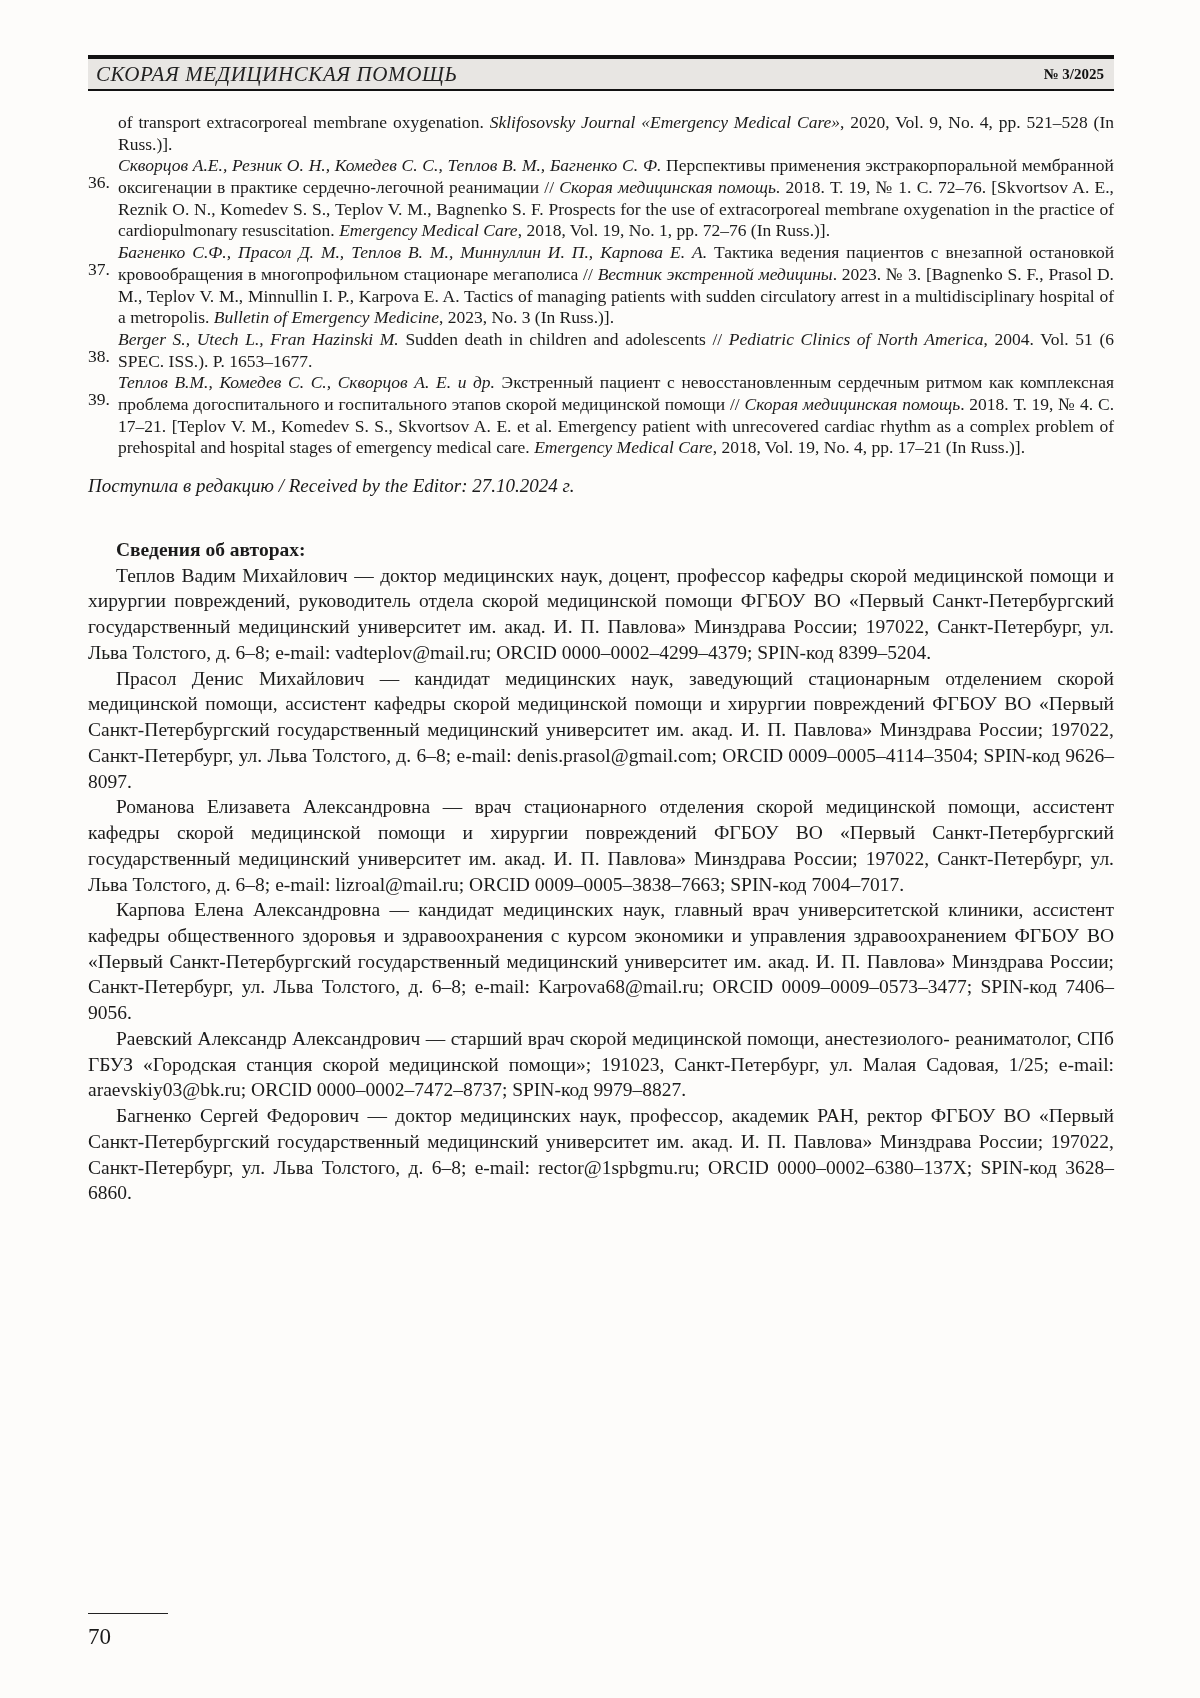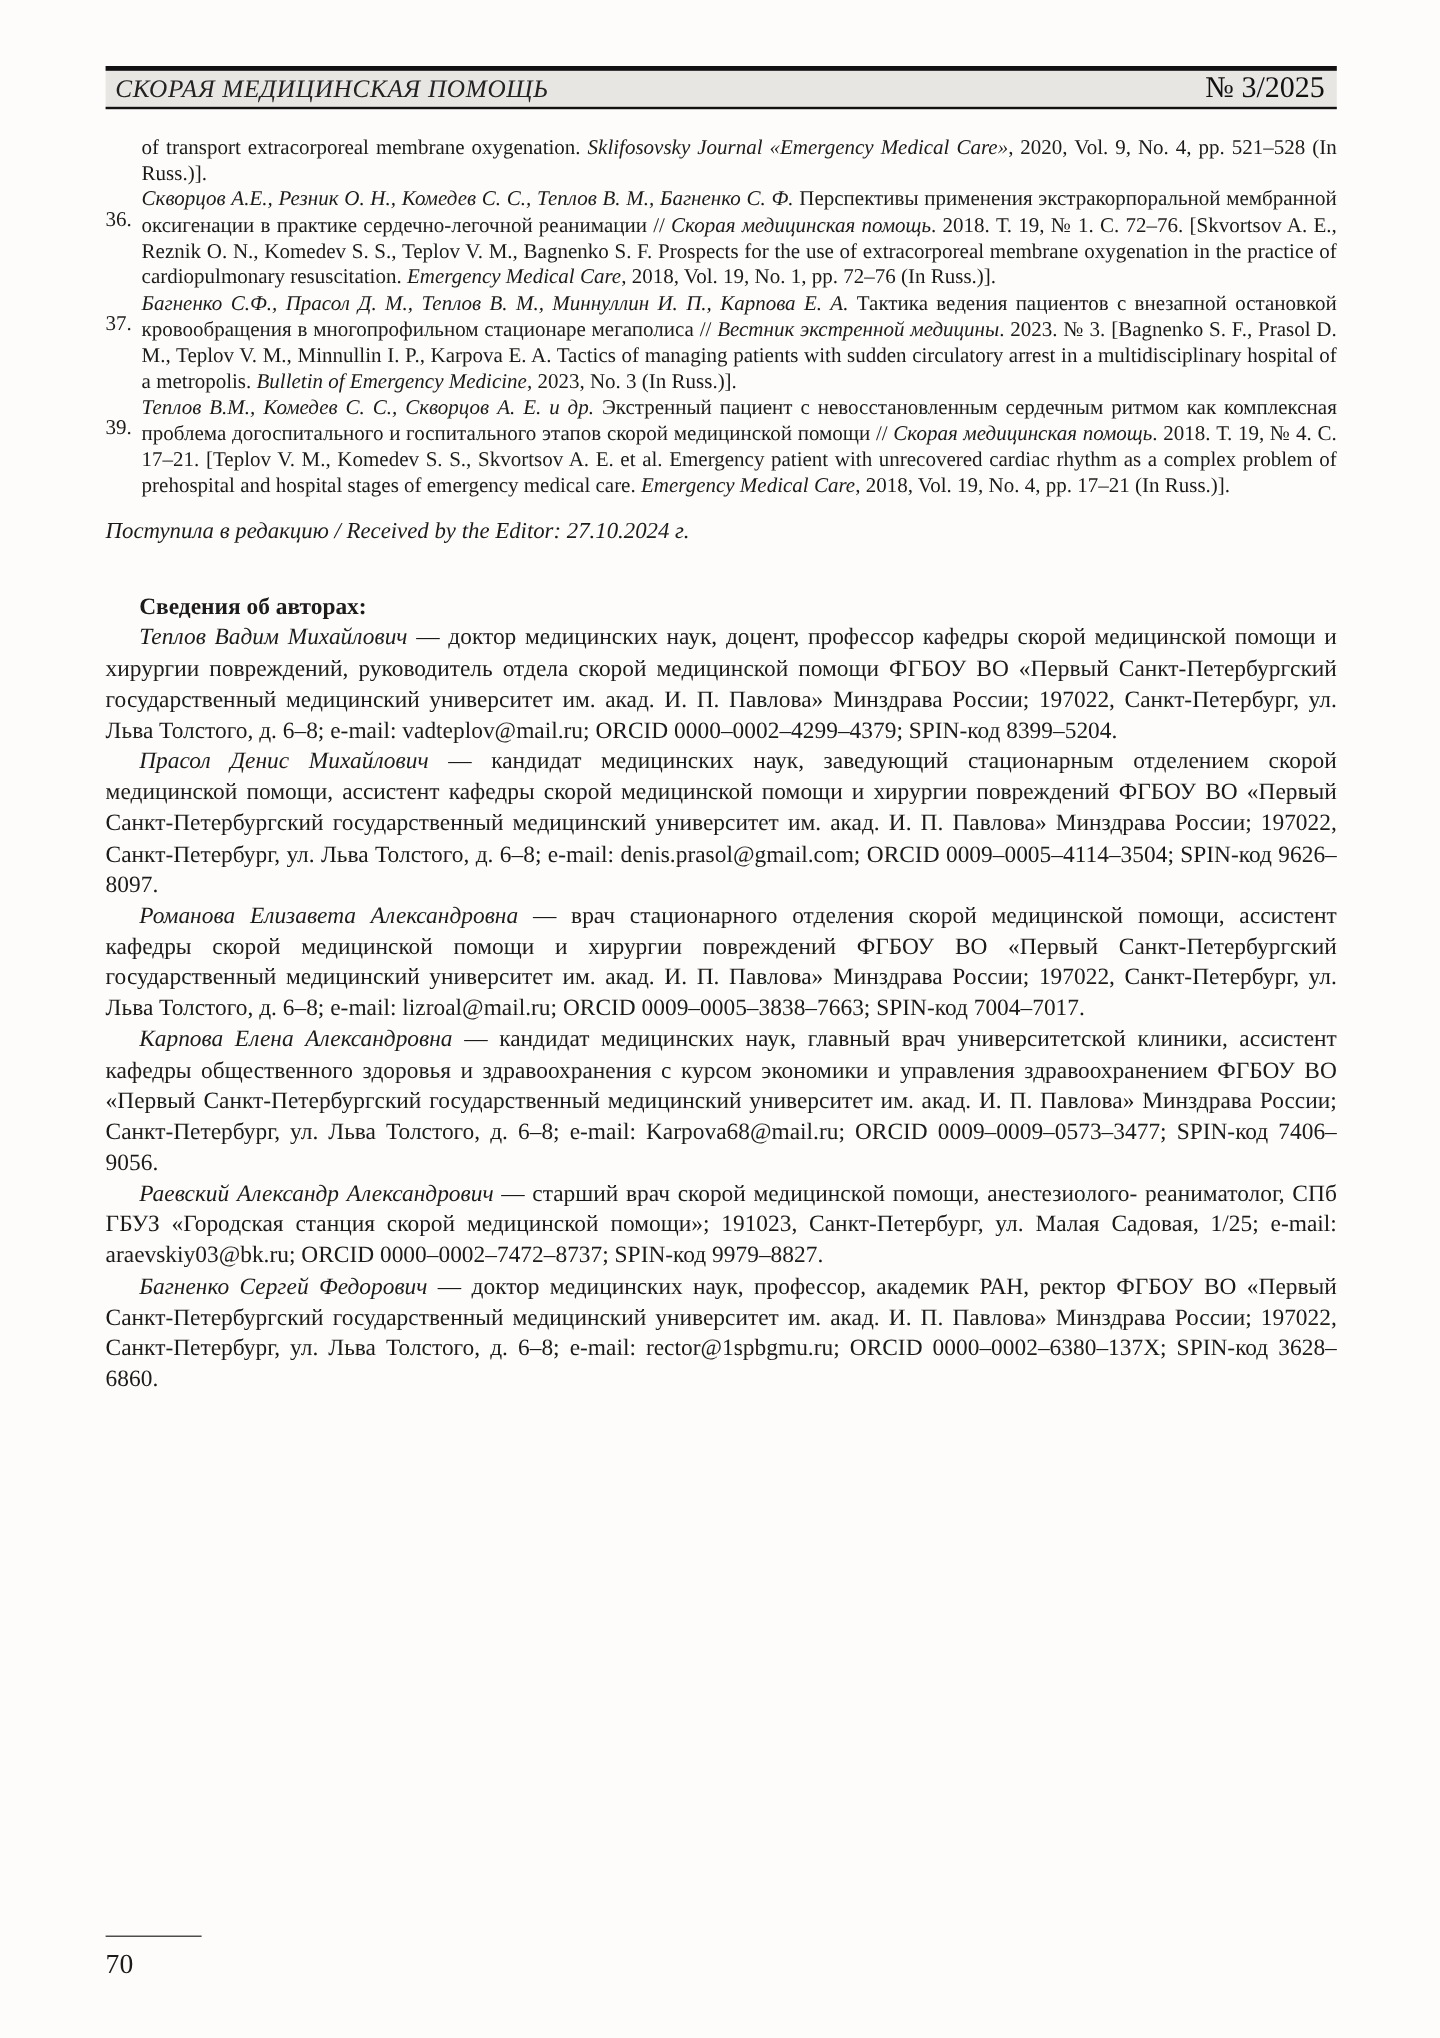--- a/index.html
+++ b/index.html
@@ -31,22 +31,22 @@
     padding: 0 10px 0 8px;
     box-sizing: border-box;
   }
   .journal-title {
     font-style: italic;
     font-size: 21px;
     letter-spacing: 0.6px;
     color: #222;
   }
   .issue {
-    font-weight: normal;
-    font-size: 25px;
+    font-weight: bold;
+    font-size: 15px;
     color: #111;
   }
   .content {
     position: absolute;
     left: 88px;
     right: 86px;
     top: 112px;
     text-align: justify;
   }
   .references {
@@ -82,21 +82,21 @@
   }
   .authors-heading {
     margin: 0;
     text-indent: 28px;
     font-weight: bold;
   }
   .author {
     margin: 0;
     text-indent: 28px;
   }
-  .author-name { font-style: italic; }
+  .author-name { }
   .footer {
     position: absolute;
     left: 88px;
     bottom: 48px;
   }
   .footer-rule {
     width: 80px;
     border-top: 1.5px solid #222;
     margin-bottom: 10px;
   }
@@ -123,20 +123,24 @@
           <p class="ref-item">
             <span class="ref-num">36.</span>
             <span class="ref-text"><span class="it">Скворцов А.Е., Резник О. Н., Комедев С. С., Теплов В. М., Багненко С. Ф. </span><span>Перспективы применения экстракорпоральной мембранной оксигенации в практике сердечно-легочной реанимации // </span><span class="it">Скорая медицинская помощь</span><span>. 2018. Т. 19, № 1. С. 72–76. [Skvortsov A. E., Reznik O. N., Komedev S. S., Teplov V. M., Bagnenko S. F. Prospects for the use of extracorporeal membrane oxygenation in the practice of cardiopulmonary resuscitation. </span><span class="it">Emergency Medical Care</span><span>, 2018, Vol. 19, No. 1, pp. 72–76 (In Russ.)].</span></span>
           </p>
 
           <p class="ref-item">
             <span class="ref-num">37.</span>
             <span class="ref-text"><span class="it">Багненко С.Ф., Прасол Д. М., Теплов В. М., Миннуллин И. П., Карпова Е. А. </span><span>Тактика ведения пациентов с внезапной остановкой кровообращения в многопрофильном стационаре мегаполиса // </span><span class="it">Вестник экстренной медицины</span><span>. 2023. № 3. [Bagnenko S. F., Prasol D. M., Teplov V. M., Minnullin I. P., Karpova E. A. Tactics of managing patients with sudden circulatory arrest in a multidisciplinary hospital of a metropolis. </span><span class="it">Bulletin of Emergency Medicine</span><span>, 2023, No. 3 (In Russ.)].</span></span>
           </p>
 
+          <p class="ref-item">
+            <span class="ref-num">38.</span>
+            <span class="ref-text"><span class="it">Berger S., Utech L., Fran Hazinski M. </span><span>Sudden death in children and adolescents // </span><span class="it">Pediatric Clinics of North America</span><span>, 2004. Vol. 51 (6 SPEC. ISS.). P. 1653–1677.</span></span>
+          </p>
 
           <p class="ref-item">
             <span class="ref-num">39.</span>
             <span class="ref-text"><span class="it">Теплов В.М., Комедев С. С., Скворцов А. Е. и др. </span><span>Экстренный пациент с невосстановленным сердечным ритмом как комплексная проблема догоспитального и госпитального этапов скорой медицинской помощи // </span><span class="it">Скорая медицинская помощь</span><span>. 2018. Т. 19, № 4. С. 17–21. [Teplov V. M., Komedev S. S., Skvortsov A. E. et al. Emergency patient with unrecovered cardiac rhythm as a complex problem of prehospital and hospital stages of emergency medical care. </span><span class="it">Emergency Medical Care</span><span>, 2018, Vol. 19, No. 4, pp. 17–21 (In Russ.)].</span></span>
           </p>
         </div>
     </section>
 
     <p class="received">Поступила в редакцию / Received by the Editor: 27.10.2024 г.</p>
 

